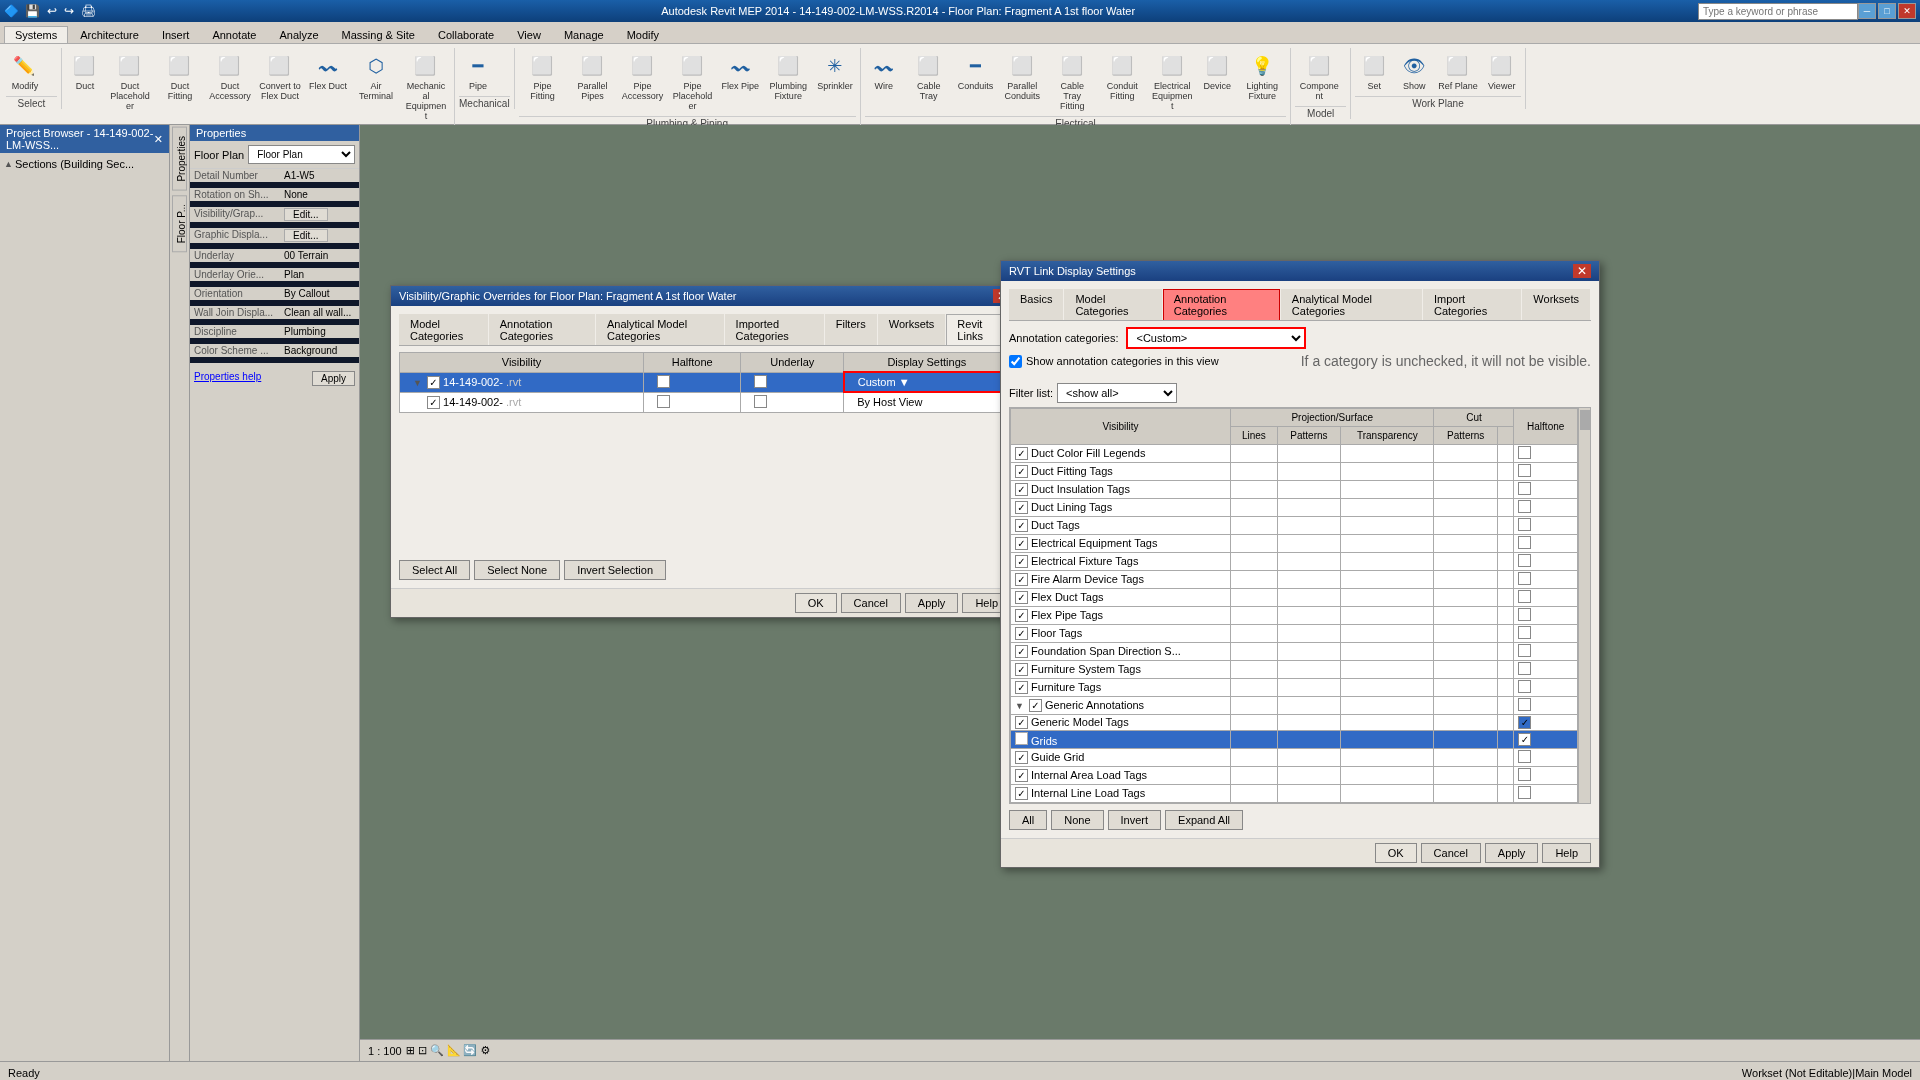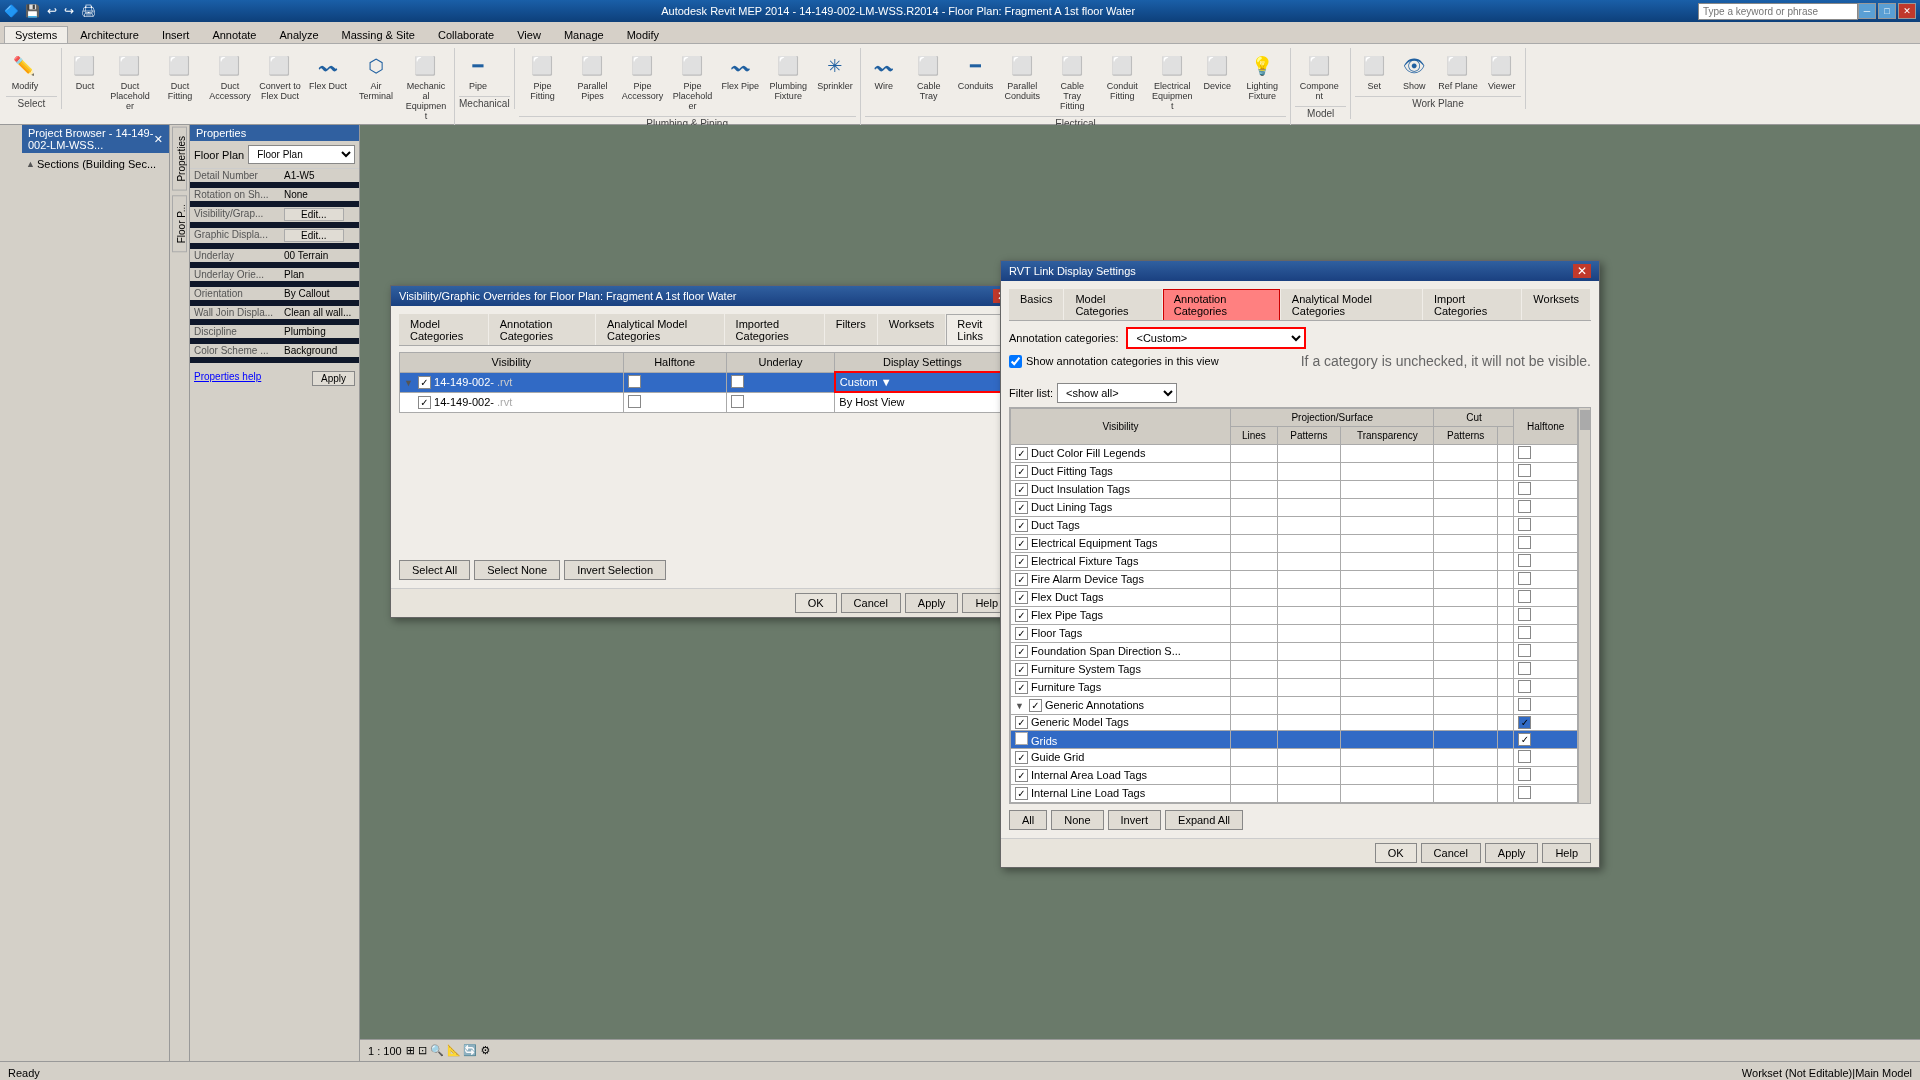--- a/index.html
+++ b/index.html
@@ -35,55 +35,55 @@
     .ribbon-label { font-size: 9px; text-align: center; color: #333; line-height: 1.1; max-width: 42px; word-break: break-word; }
 
     
     .qat { height: 22px; display: flex; align-items: center; padding: 0 4px; gap: 2px; background: #1a5fa8; }
     .qat-btn { color: white; font-size: 12px; cursor: pointer; padding: 1px 2px; }
 
     
     .status-bar { height: 22px; background: #d4d0c8; border-top: 1px solid #999; display: flex; align-items: center; padding: 0 8px; font-size: 11px; }
 
     
-    .project-browser { width: 170px; background: #d4d0c8; border-right: 1px solid #999; font-size: 11px; padding-left: 22px; }
+    .project-browser { width: 170px; background: #d4d0c8; border-right: 1px solid #999; font-size: 11px; }
     .panel-title { background: #3060a0; color: white; padding: 2px 6px; font-size: 11px; display: flex; justify-content: space-between; align-items: center; }
     .panel-content { padding: 4px; }
 
     
     .left-sidebar { width: 20px; background: #d4d0c8; border-right: 1px solid #999; display: flex; flex-direction: column; }
     .sidebar-tab { writing-mode: vertical-rl; transform: rotate(180deg); padding: 8px 3px; font-size: 10px; cursor: pointer; background: #d4d0c8; border: 1px solid #aaa; margin: 2px; }
 
     
     .properties-panel { width: 170px; background: #d4d0c8; border-right: 1px solid #999; font-size: 10px; }
     .prop-row { display: flex; padding: 1px 4px; border-bottom: 6px solid #0f172a; }
     .prop-label { width: 90px; color: #555; font-size: 10px; }
     .prop-value { flex: 1; color: #000; font-size: 10px; }
-    .prop-edit-btn { background: #e0dcd4; border: 1px solid #aaa; padding: 0 16px; font-size: 10px; cursor: pointer; }
+    .prop-edit-btn { background: #e0dcd4; border: 1px solid #aaa; padding: 0 8px; font-size: 10px; cursor: pointer; }
 
     
     .canvas-area { flex: 1; background: #6a7a6a; position: relative; overflow: hidden; }
 
     
     .dialog { position: absolute; background: #f0ede8; border: 1px solid #666; box-shadow: 3px 3px 8px rgba(0,0,0,0.4); font-size: 11px; }
     .dialog-title { background: linear-gradient(to bottom, #3060a0, #1a4080); color: white; padding: 3px 8px; display: flex; justify-content: space-between; align-items: center; font-size: 11px; }
     .dialog-close { color: white; cursor: pointer; font-size: 12px; background: #c0392b; border: none; padding: 0 4px; }
     .dialog-body { padding: 8px; }
     .dialog-footer { padding: 4px 8px; display: flex; justify-content: flex-end; gap: 4px; border-top: 1px solid #ccc; background: #e8e4dc; }
 
     
     .vis-dialog { left: 30px; top: 160px; width: 630px; }
     .dialog-tabs { display: flex; border-bottom: 1px solid #aaa; margin-bottom: 6px; }
     .dialog-tab { padding: 3px 10px; font-size: 11px; cursor: pointer; border: 1px solid transparent; border-bottom: none; background: #e0dcd4; margin-right: 1px; }
     .dialog-tab.active { background: #f0ede8; border-color: #aaa; }
 
     
     .vis-table { width: 100%; border-collapse: collapse; font-size: 11px; }
     .vis-table th { background: #d0ccc4; border: 1px solid #aaa; padding: 3px 6px; text-align: center; font-weight: normal; }
-    .vis-table td { border: 1px solid #aaa; padding: 2px 4px; background: white; }
+    .vis-table td { border: 1px solid #aaa; padding: 2px 13px; background: white; }
     .vis-table tr.selected td { background: #316ac5; color: white; }
     .checkbox { width: 13px; height: 13px; border: 1px solid #888; background: white; display: inline-block; text-align: center; line-height: 11px; font-size: 10px; cursor: pointer; }
     .checkbox.checked::after { content: '✓'; color: #000; }
 
     
     .rvt-dialog { left: 640px; top: 135px; width: 600px; }
     .rvt-table { width: 100%; border-collapse: collapse; font-size: 11px; }
     .rvt-table th { background: #d0ccc4; border: 1px solid #aaa; padding: 3px 6px; text-align: center; font-weight: normal; font-size: 10px; }
     .rvt-table td { border: 1px solid #aaa; padding: 1px 4px; background: white; font-size: 11px; }
 

